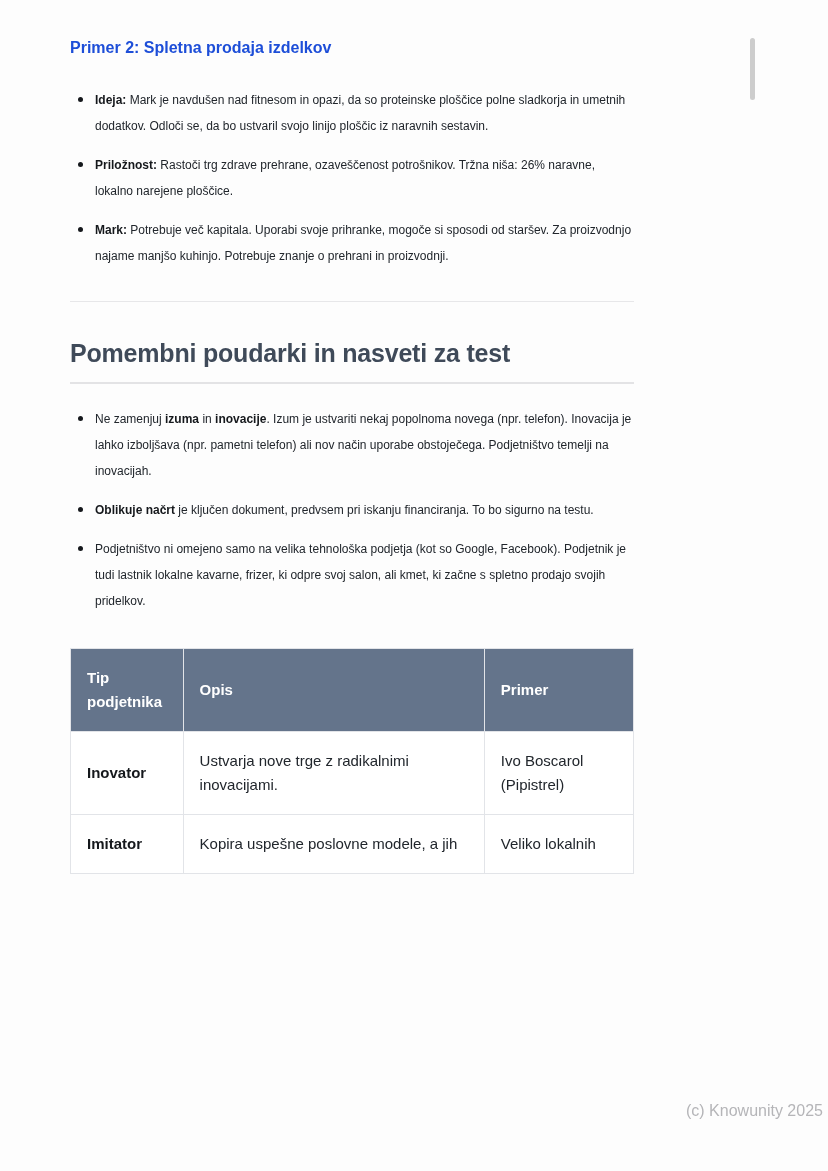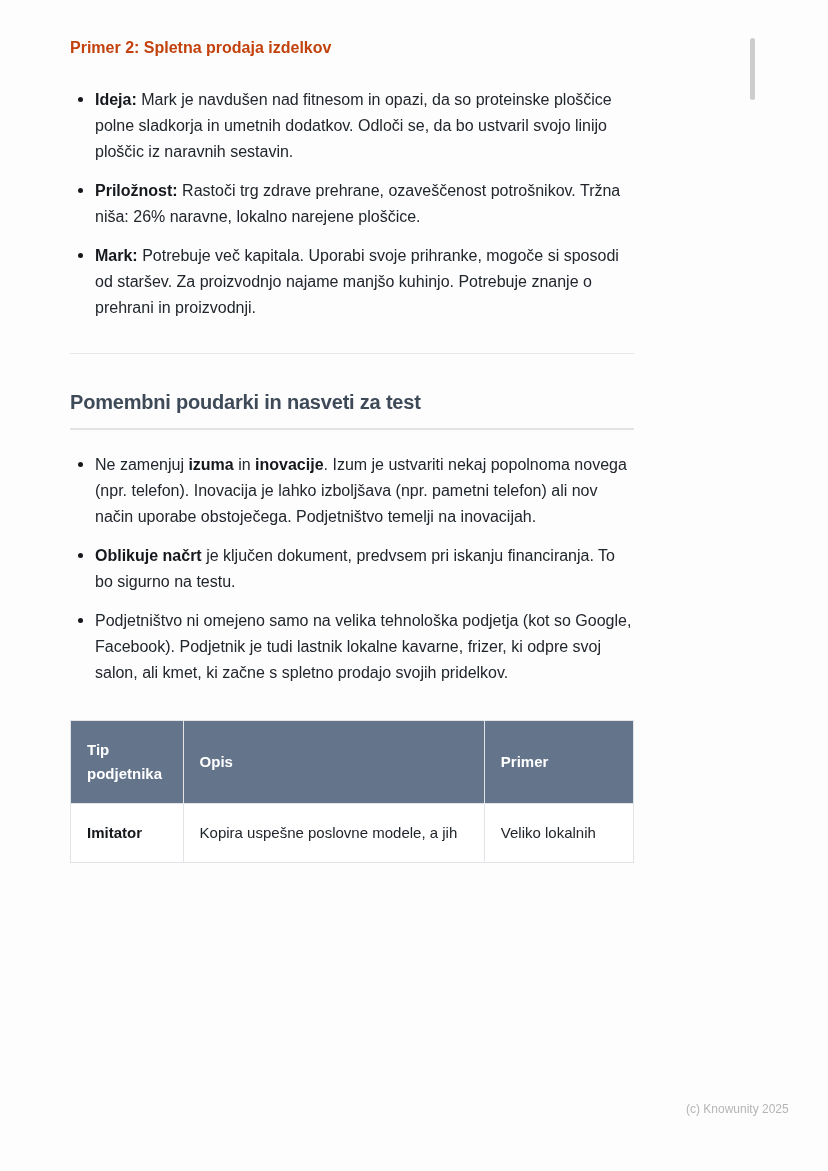--- a/index.html
+++ b/index.html
@@ -8,41 +8,41 @@
     position:relative;
     overflow:hidden;
     background:#fdfdfd;
     font-family:"Liberation Sans","DejaVu Sans",sans-serif;
     color:#21262c;
     -webkit-font-smoothing:antialiased;
   }
   .content { position:absolute; left:70px; top:38px; width:564px; }
 
   .sub-heading {
-    font-size:16px; font-weight:700; color:#c2410c;
+    font-size:16px; font-weight:700; color:#1d4ed8;
     line-height:1.3; margin-bottom:28px;
   }
 
   ul.bullets { list-style:none; }
   ul.bullets li {
     position:relative; padding-left:25px;
-    font-size:16px; line-height:26px;
+    font-size:12px; line-height:26px;
     margin-bottom:13px; color:#21262c;
   }
   ul.bullets li::before {
     content:''; position:absolute; left:8px; top:10px;
     width:5px; height:5px; border-radius:50%; background:#15181c;
   }
   .b { font-weight:700; color:#15181c; }
 
   hr.divider { border:none; border-top:1px solid #e7e7e9; margin:32px 0 0 0; }
 
   .page-title {
     margin-top:36px;
-    font-size:20px; font-weight:700; color:#3f4a59;
+    font-size:25px; font-weight:700; color:#3f4a59;
     letter-spacing:-0.2px; line-height:1.2;
   }
   .title-rule { height:2px; background:#e3e3e5; margin:14px 0 22px; }
 
   table.types {
     width:100%; border-collapse:collapse; margin-top:34px;
     font-size:15px; table-layout:fixed;
   }
   table.types th {
     background:#64748b; color:#ffffff; font-weight:600;
@@ -56,21 +56,21 @@
   }
   table.types td.type-cell { font-weight:700; color:#15181c; }
   col.c1 { width:20%; } col.c2 { width:53.5%; } col.c3 { width:26.5%; }
 
   .scroll-thumb {
     position:absolute; left:750px; top:38px;
     width:5px; height:62px; background:#cdcdcd; border-radius:3px;
   }
   .watermark {
     position:absolute; left:686px; top:1102px;
-    font-size:12px; color:#b5b5b8; white-space:nowrap;
+    font-size:16px; color:#b5b5b8; white-space:nowrap;
   }
 </style>
 </head>
 <body>
 
 <div class="scroll-thumb"></div>
 
 <div class="content">
 
   <div class="sub-heading">Primer 2: Spletna prodaja izdelkov</div>
@@ -100,20 +100,25 @@
       </colgroup>
     <thead>
       <tr>
         <th>Tip podjetnika</th>
         <th>Opis</th>
         <th>Primer</th>
       </tr>
     </thead>
     <tbody>
       <tr>
+        <td class="type-cell">Inovator</td>
+        <td>Ustvarja nove trge z radikalnimi inovacijami.</td>
+        <td>Ivo Boscarol (Pipistrel)</td>
+      </tr>
+      <tr>
         <td class="type-cell">Imitator</td>
         <td>Kopira uspešne poslovne modele, a jih</td>
         <td>Veliko lokalnih</td>
       </tr>
     </tbody>
   </table>
 
 </div>
 
 <div class="watermark">(c) Knowunity 2025</div>

